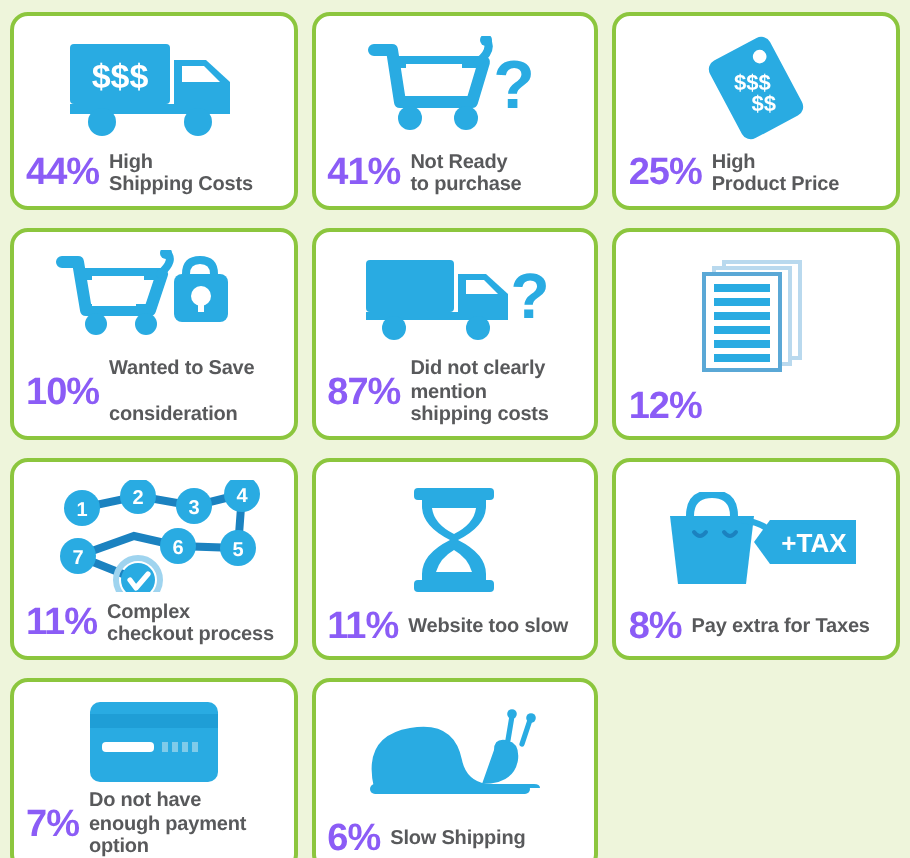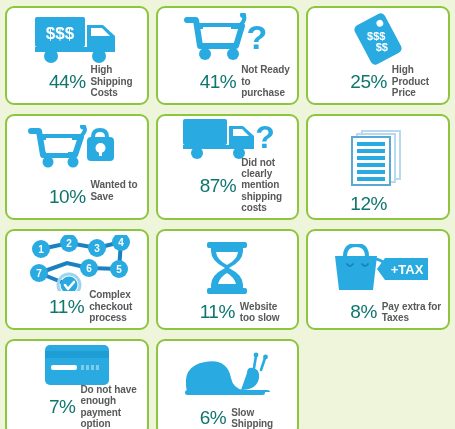--- a/index.html
+++ b/index.html
@@ -40,28 +40,27 @@
   .icon-wrap svg{display:block;}
   .caption{
     width:100%;
     box-sizing:border-box;
     display:flex;
     align-items:center;
     padding:0 4px 5px 6px;
     gap:5px;
   }
   .pct{
-    color:#0f766e;
-    font-weight:normal;
+    color:#8b5cf6;
+    font-weight:bold;
     font-size:19px;
     line-height:1;
     letter-spacing:-0.5px;
     white-space:nowrap;
     flex:0 0 auto;
-    margin-left:36px;
   }
   .label{
     color:#58595b;
     font-weight:bold;
     font-size:10px;
     line-height:1.12;
     letter-spacing:-0.1px;
   }
   .r4 .caption,.r3c3 .caption{align-items:center;}
 </style>
@@ -149,20 +148,21 @@
         <rect x="60" y="12" width="27" height="24" rx="4" fill="#29abe2"></rect>
         <circle cx="73.5" cy="23" r="5" fill="#ffffff"></circle>
         <rect x="72" y="23" width="3" height="8" fill="#ffffff"></rect>
       </svg>
     </div>
     <div class="caption">
       <span class="pct">10%</span>
       <span class="label">
         <span>Wanted to Save</span><br>
         <br>
+        <span>consideration</span>
       </span>
     </div>
   </div>
 
   <div class="card">
     <div class="icon-wrap">
       <svg width="96" height="48" viewBox="0 0 96 48" aria-hidden="true">
         <rect x="4" y="4" width="44" height="26" rx="2" fill="#29abe2"></rect>
         <path d="M50 11 h14 l11 10 v9 h-25 z" fill="#29abe2"></path>
         <path d="M54 14 h9 l7 7 h-16 z" fill="#ffffff"></path>

